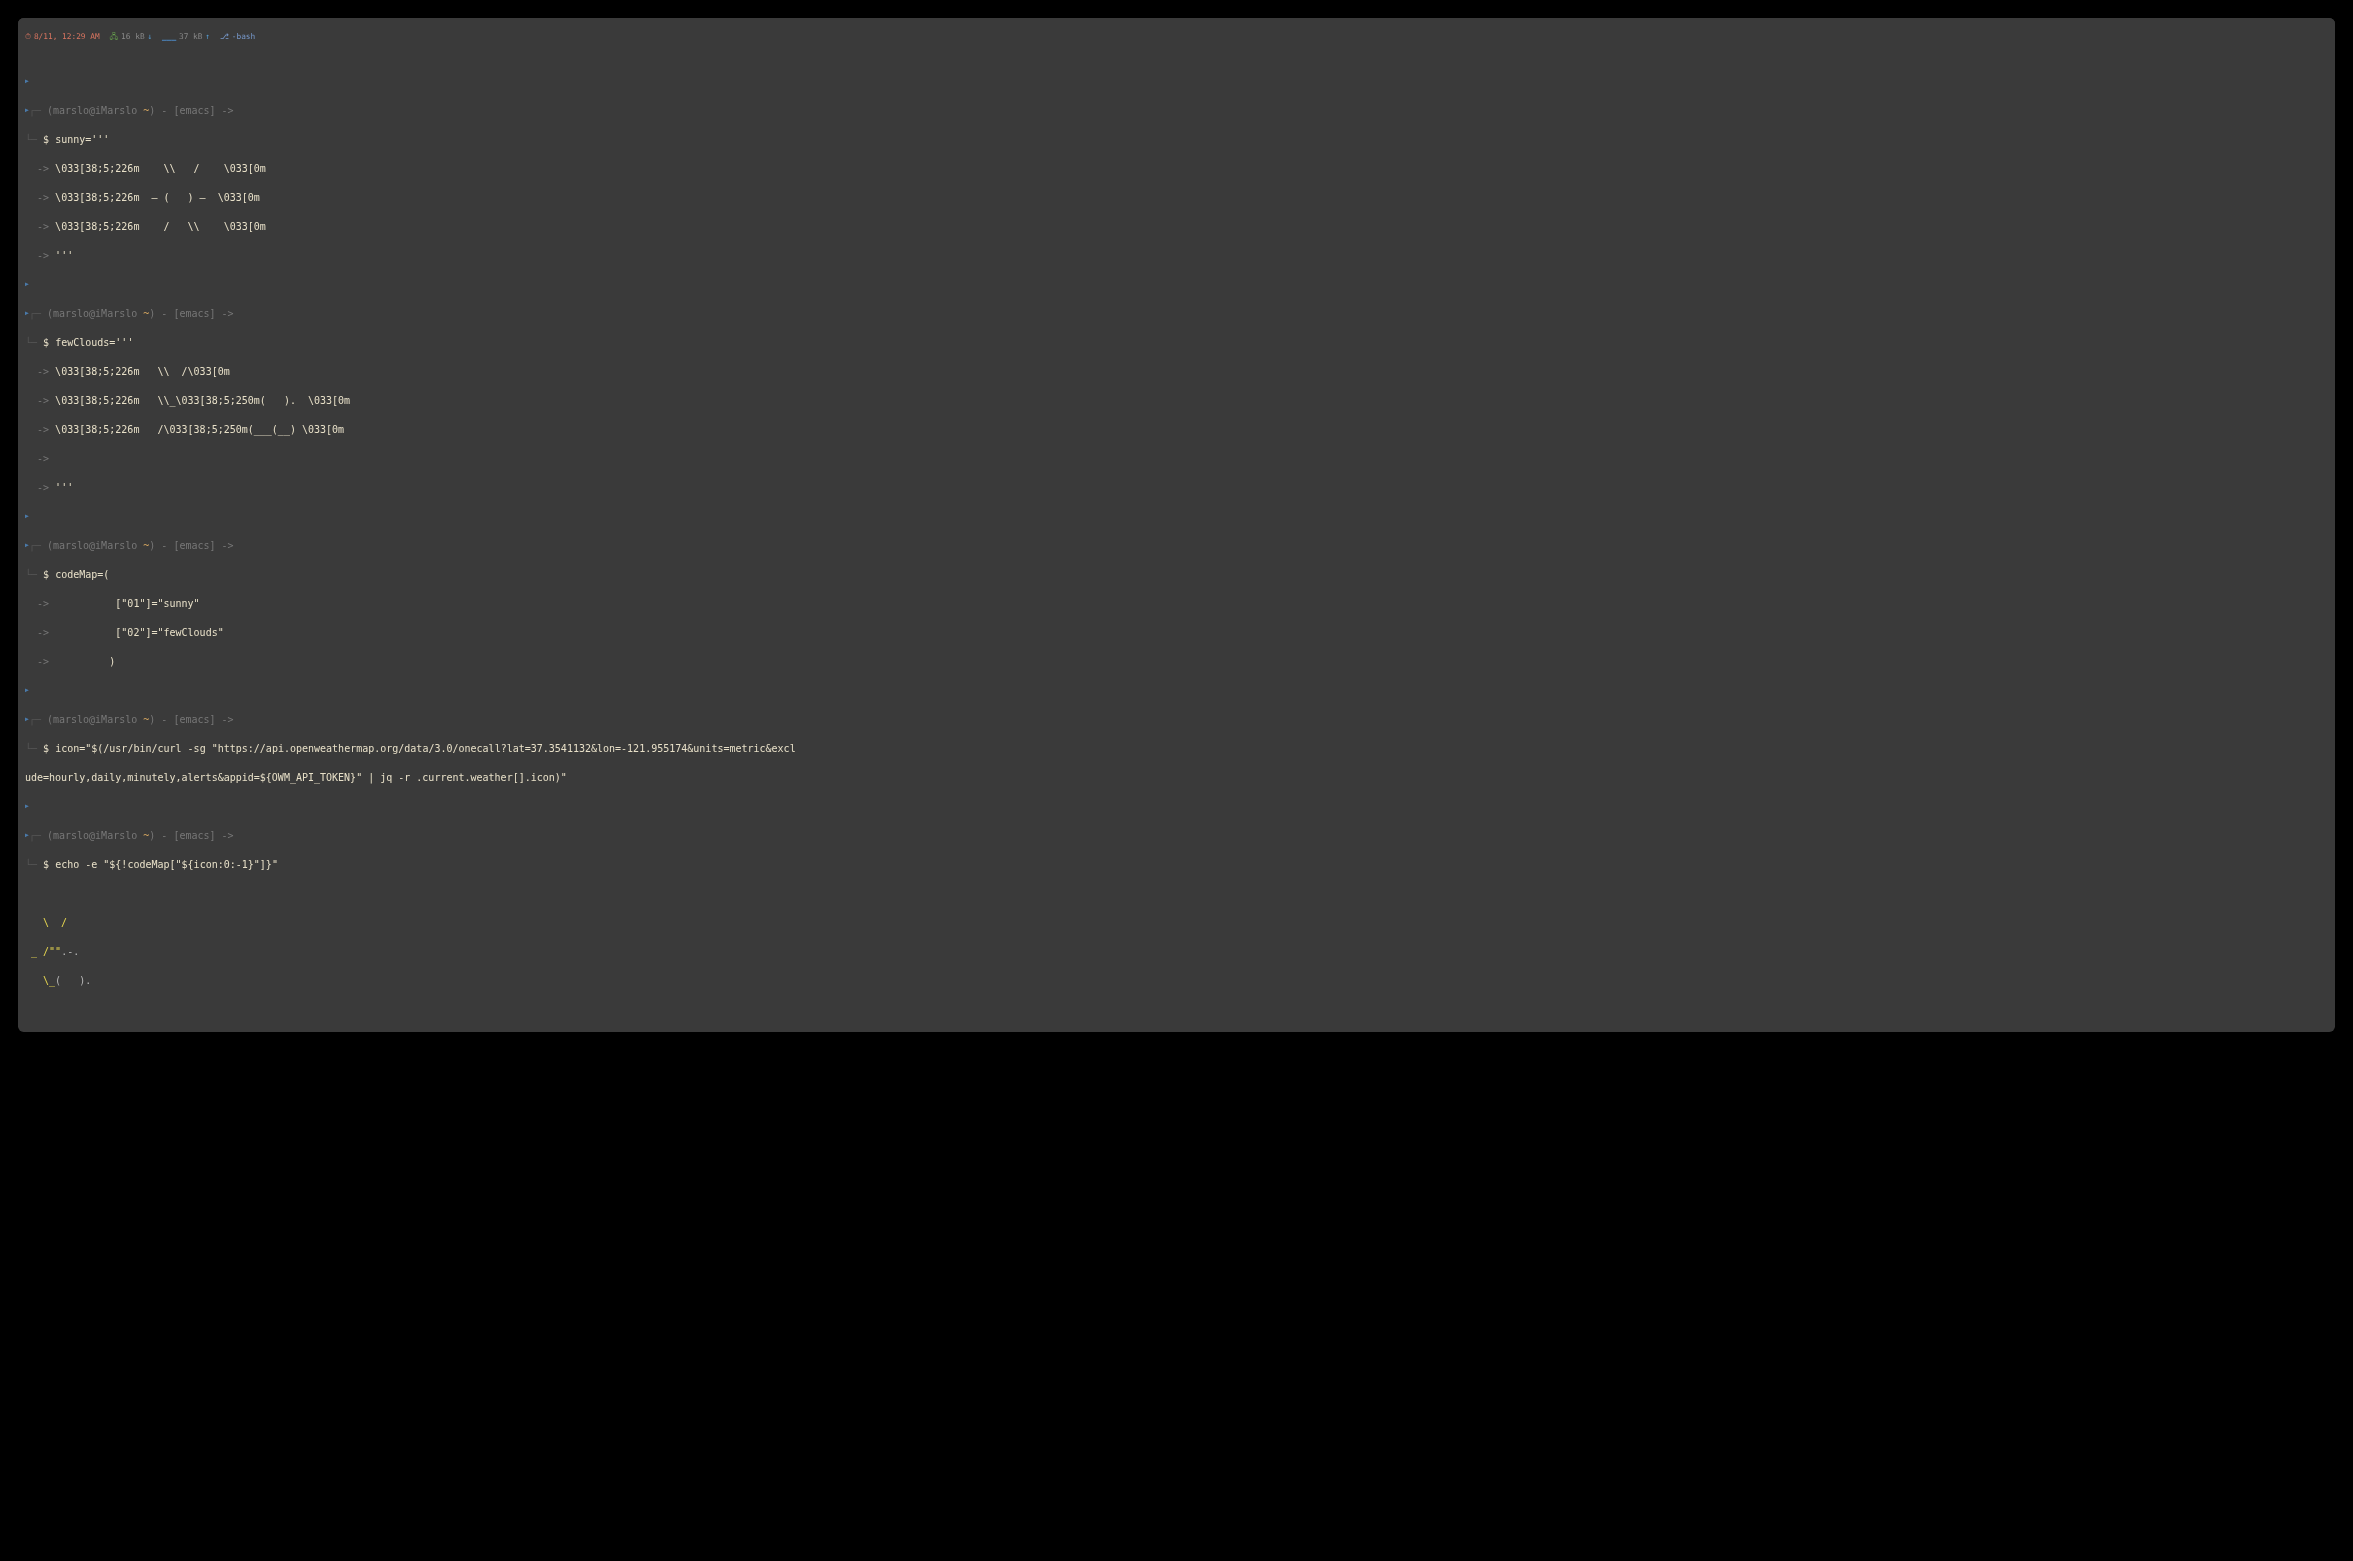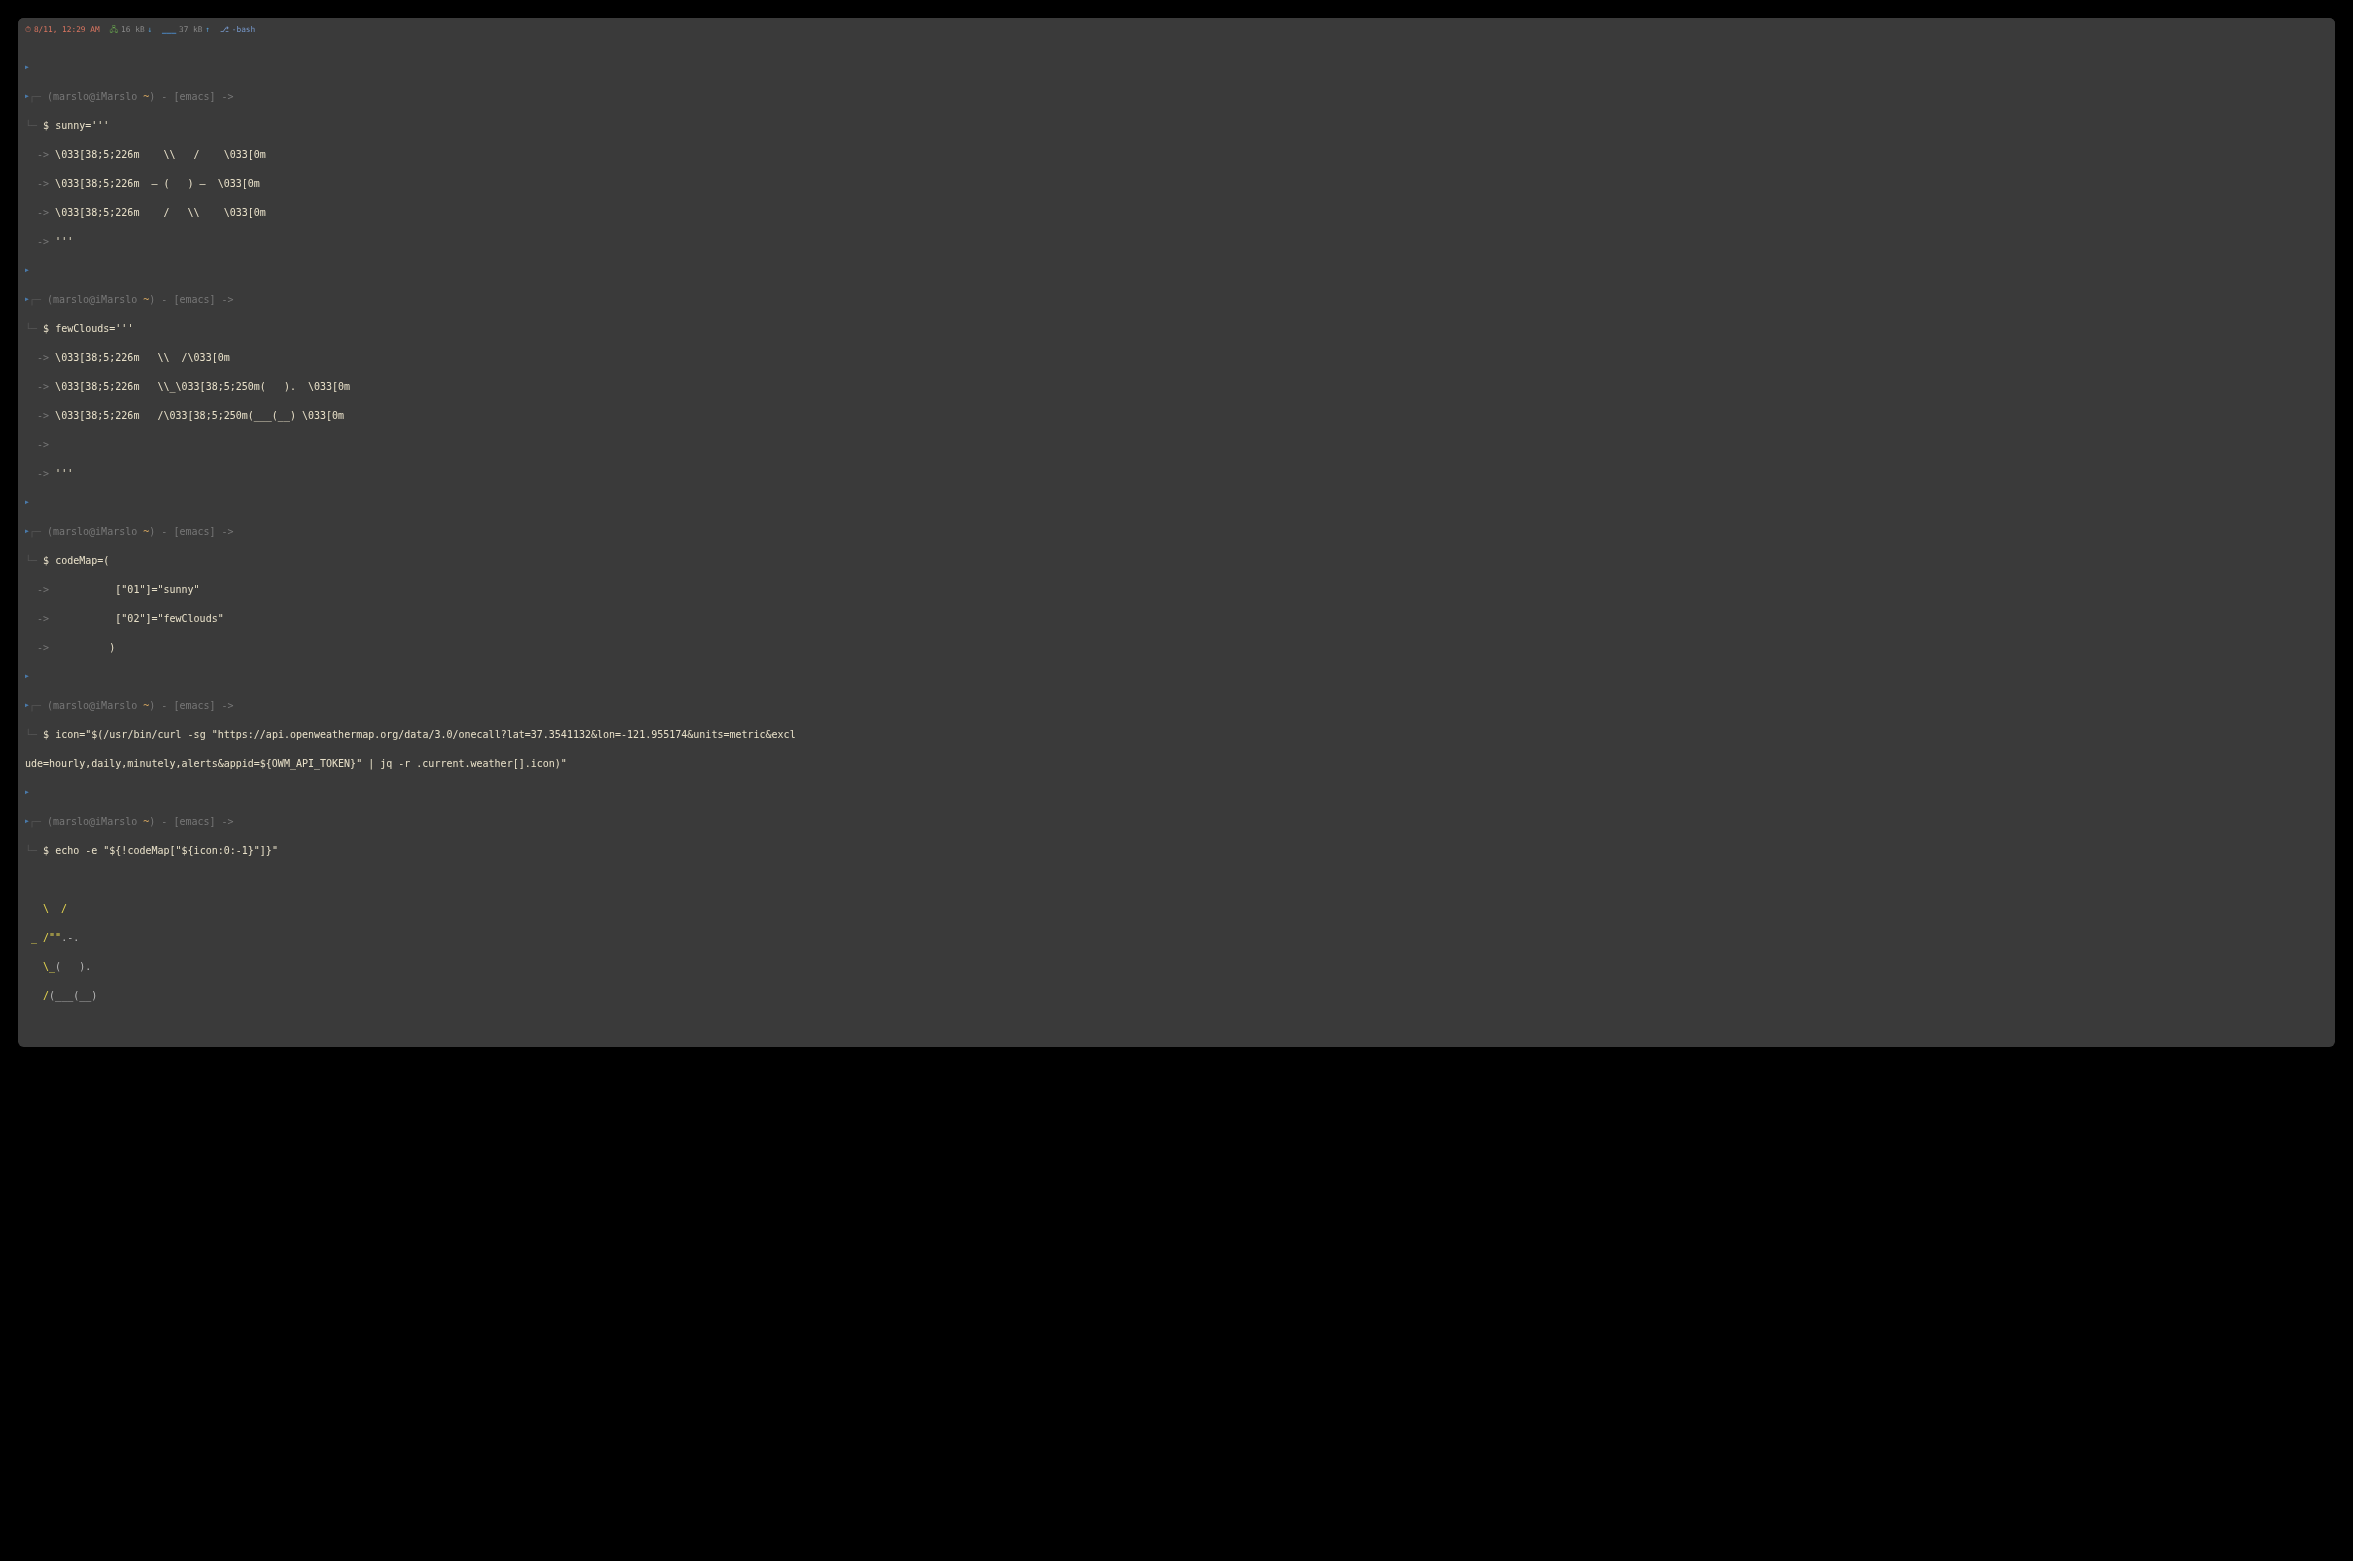--- a/index.html
+++ b/index.html
@@ -21,21 +21,21 @@
       padding: 0;
       width: 100%;
       min-height: 568px;
       box-shadow: 0 2.8px 14px rgba(0,0,0,0.5);
       overflow: hidden;
     }
     .statusbar {
       display: flex;
       align-items: center;
       gap: 10px;
-      padding: 6px 7px;
+      padding: 13px 7px;
       font-size: 7.8px;
       color: #888;
       background: #3a3a3a;
     }
     .status-item {
       display: flex;
       align-items: center;
       gap: 2.8px;
     }
     .clock-icon::before {
@@ -140,16 +140,15 @@
 <div class="line"><span class="blue-arrow">▶</span><span class="prompt-corner-top">┌─</span><span class="prompt-context"> (marslo@iMarslo </span><span class="prompt-tilde">~</span><span class="prompt-context">) - [emacs] -&gt;</span></div>
 <div class="line"><span class="prompt-corner-bot">└─</span> <span class="dollar">$</span> <span class="cmd-cream">icon="$(/usr/bin/curl -sg "https://api.openweathermap.org/data/3.0/onecall?lat=37.3541132&amp;lon=-121.955174&amp;units=metric&amp;excl</span></div>
 <div class="line"><span class="cmd-cream">ude=hourly,daily,minutely,alerts&amp;appid=${OWM_API_TOKEN}" | jq -r .current.weather[].icon)"</span></div>
 <div class="line"><span class="blue-arrow">▶</span></div>
 <div class="line"><span class="blue-arrow">▶</span><span class="prompt-corner-top">┌─</span><span class="prompt-context"> (marslo@iMarslo </span><span class="prompt-tilde">~</span><span class="prompt-context">) - [emacs] -&gt;</span></div>
 <div class="line"><span class="prompt-corner-bot">└─</span> <span class="dollar">$</span> <span class="cmd-cream">echo -e "${!codeMap["${icon:0:-1}"]}"</span></div>
 <div class="line"> </div>
 <div class="line"><span class="output-yellow">   \  /</span></div>
 <div class="line"><span class="output-yellow"> _ /""</span><span class="output-gray">.-.</span></div>
 <div class="line"><span class="output-yellow">   \_</span><span class="output-gray">(   ).</span></div>
-<div class="line"><span class="output-yellow">   /</span><span class="output-gray">(___(__)</span></div>
   </div>
 </div>
 
 
 </body></html>

